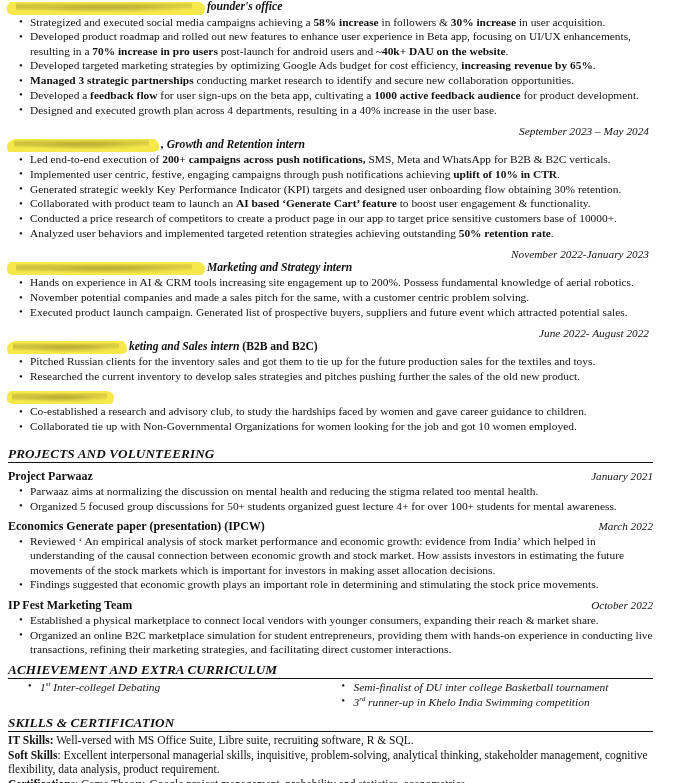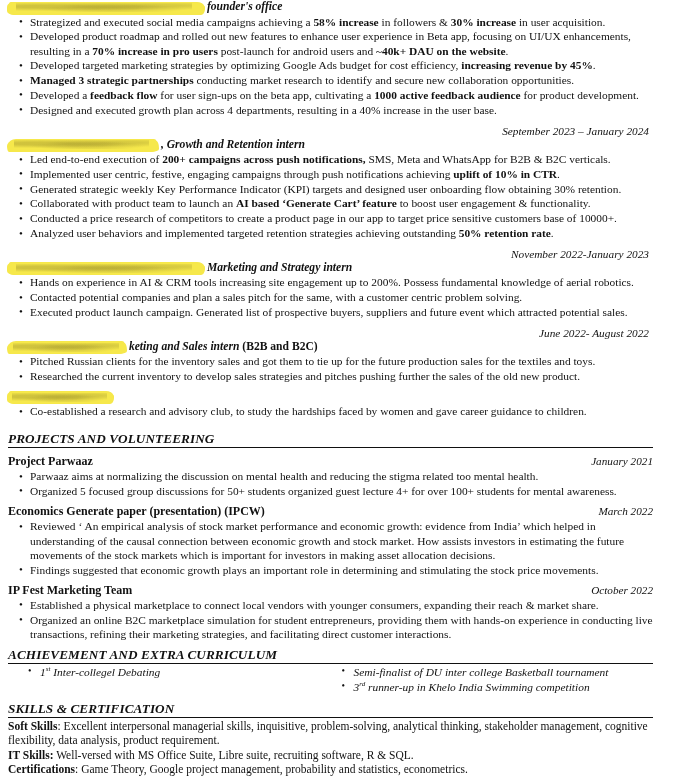--- a/index.html
+++ b/index.html
@@ -139,63 +139,64 @@
 <body>
 
 <div class="page">
 
   <div id="experience-root">
       <div class="entry">
         <div class="titlerow"><span class="redact" style="width:196px;height:13px;"></span> <span class="org">founder's office</span></div>
         <ul class="bullets">
           <li>Strategized and executed social media campaigns achieving a <b>58% increase</b> in followers &amp; <b>30% increase</b> in user acquisition.</li>
           <li>Developed product roadmap and rolled out  new features to enhance user experience in Beta app, focusing on UI/UX enhancements, resulting in a <b>70% increase in pro users</b> post-launch for android users and <b>~40k+ DAU on the website</b>.</li>
-          <li>Developed targeted marketing strategies by optimizing Google Ads budget for cost efficiency, <b>increasing revenue by 45%</b>.</li>
+          <li>Developed targeted marketing strategies by optimizing Google Ads budget for cost efficiency, <b>increasing revenue by 65%</b>.</li>
           <li><b>Managed 3 strategic partnerships</b> conducting market research to identify and secure new collaboration opportunities.</li>
           <li>Developed a <b>feedback flow</b> for user sign-ups on the beta app, cultivating a <b>1000 active feedback audience</b> for product development.</li>
           <li>Designed and executed growth plan across 4 departments, resulting in a 40% increase in the user base.</li>
         </ul>
         <div class="spacer6"></div>
       </div>
       <div class="entry">
-        <div class="daterow">September 2023 – January 2024</div>
+        <div class="daterow">September 2023 – May 2024</div>
         <div class="titlerow"><span class="redact smudge" style="width:150px;height:13px;"></span> <span class="org">, Growth and Retention intern</span></div>
         <ul class="bullets">
           <li>Led end-to-end execution of <b>200+ campaigns across push notifications,</b> SMS, Meta and WhatsApp for B2B &amp; B2C verticals.</li>
           <li>Implemented user centric, festive, engaging campaigns through push notifications achieving <b>uplift of 10% in CTR</b>.</li>
           <li>Generated strategic weekly Key Performance Indicator (KPI) targets and designed user onboarding flow obtaining 30% retention.</li>
           <li>Collaborated with product team to launch an <b>AI based ‘Generate Cart’ feature</b> to boost user engagement &amp; functionality.</li>
           <li>Conducted a price research of competitors to create a product page in our app to target price sensitive customers base of 10000+.</li>
           <li>Analyzed user behaviors and implemented targeted retention strategies achieving outstanding <b>50% retention rate</b>.</li>
         </ul>
         <div class="spacer6"></div>
       </div>
       <div class="entry">
         <div class="daterow">November 2022-January 2023</div>
         <div class="titlerow"><span class="redact" style="width:196px;height:13px;"></span> <span class="org">Marketing and Strategy intern</span></div>
         <ul class="bullets">
           <li>Hands on experience in AI &amp; CRM tools increasing site engagement up to 200%. Possess fundamental knowledge of aerial robotics.</li>
-          <li>Contacted potential companies and plan a sales pitch for the same, with a customer centric problem solving.</li>
+          <li>November potential companies and made a sales pitch for the same, with a customer centric problem solving.</li>
           <li>Executed product launch campaign. Generated list of prospective buyers, suppliers and future event which attracted potential sales.</li>
         </ul>
         <div class="spacer6"></div>
       </div>
       <div class="entry">
         <div class="daterow">June 2022- August 2022</div>
         <div class="titlerow"><span class="redact smudge" style="width:118px;height:13px;"></span> <span class="org">keting and Sales intern</span><span class="plain"> (B2B and B2C)</span></div>
         <ul class="bullets">
           <li>Pitched Russian clients for the inventory sales and got them to tie up for the future production sales for the textiles and toys.</li>
           <li>Researched the current inventory to develop sales strategies and pitches pushing further the sales of the old new product.</li>
         </ul>
         <div class="spacer6"></div>
       </div>
       <div class="entry">
         <div class="titlerow"><span class="redact" style="width:105px;height:13px;"></span> </div>
         <ul class="bullets">
           <li>Co-established a research and advisory club, to study the hardships faced by women and gave career guidance to children.</li>
+          <li>Collaborated tie up with Non-Governmental Organizations for women looking for the job and got 10 women employed.</li>
         </ul>
         <div class="spacer6"></div>
       </div>
     </div>
 
   <div class="section">
     <div class="section-title">PROJECTS AND VOLUNTEERING</div>
     <div class="rule"></div>
     <div id="projects-root">
         <div class="proj-head">
@@ -240,19 +241,19 @@
             <li>3<sup>rd</sup> runner-up in Khelo India Swimming competition</li>
           </ul>
       </div>
     </div>
   </div>
 
   <div class="section">
     <div class="section-title">SKILLS &amp; CERTIFICATION</div>
     <div class="rule"></div>
     <div id="skills-root">
+        <div class="skill-line"><b>IT Skills:</b><span> Well-versed with MS Office Suite, Libre suite, recruiting software, R &amp; SQL.</span></div>
         <div class="skill-line"><b>Soft Skills</b><span>: Excellent interpersonal managerial skills, inquisitive, problem-solving, analytical thinking, stakeholder management, cognitive flexibility, data analysis, product requirement.</span></div>
-        <div class="skill-line"><b>IT Skills:</b><span> Well-versed with MS Office Suite, Libre suite, recruiting software, R &amp; SQL.</span></div>
         <div class="skill-line"><b>Certifications</b><span>: Game Theory, Google project management, probability and statistics, econometrics.</span></div>
       </div>
   </div>
 
 </div>
 
 </body></html>

